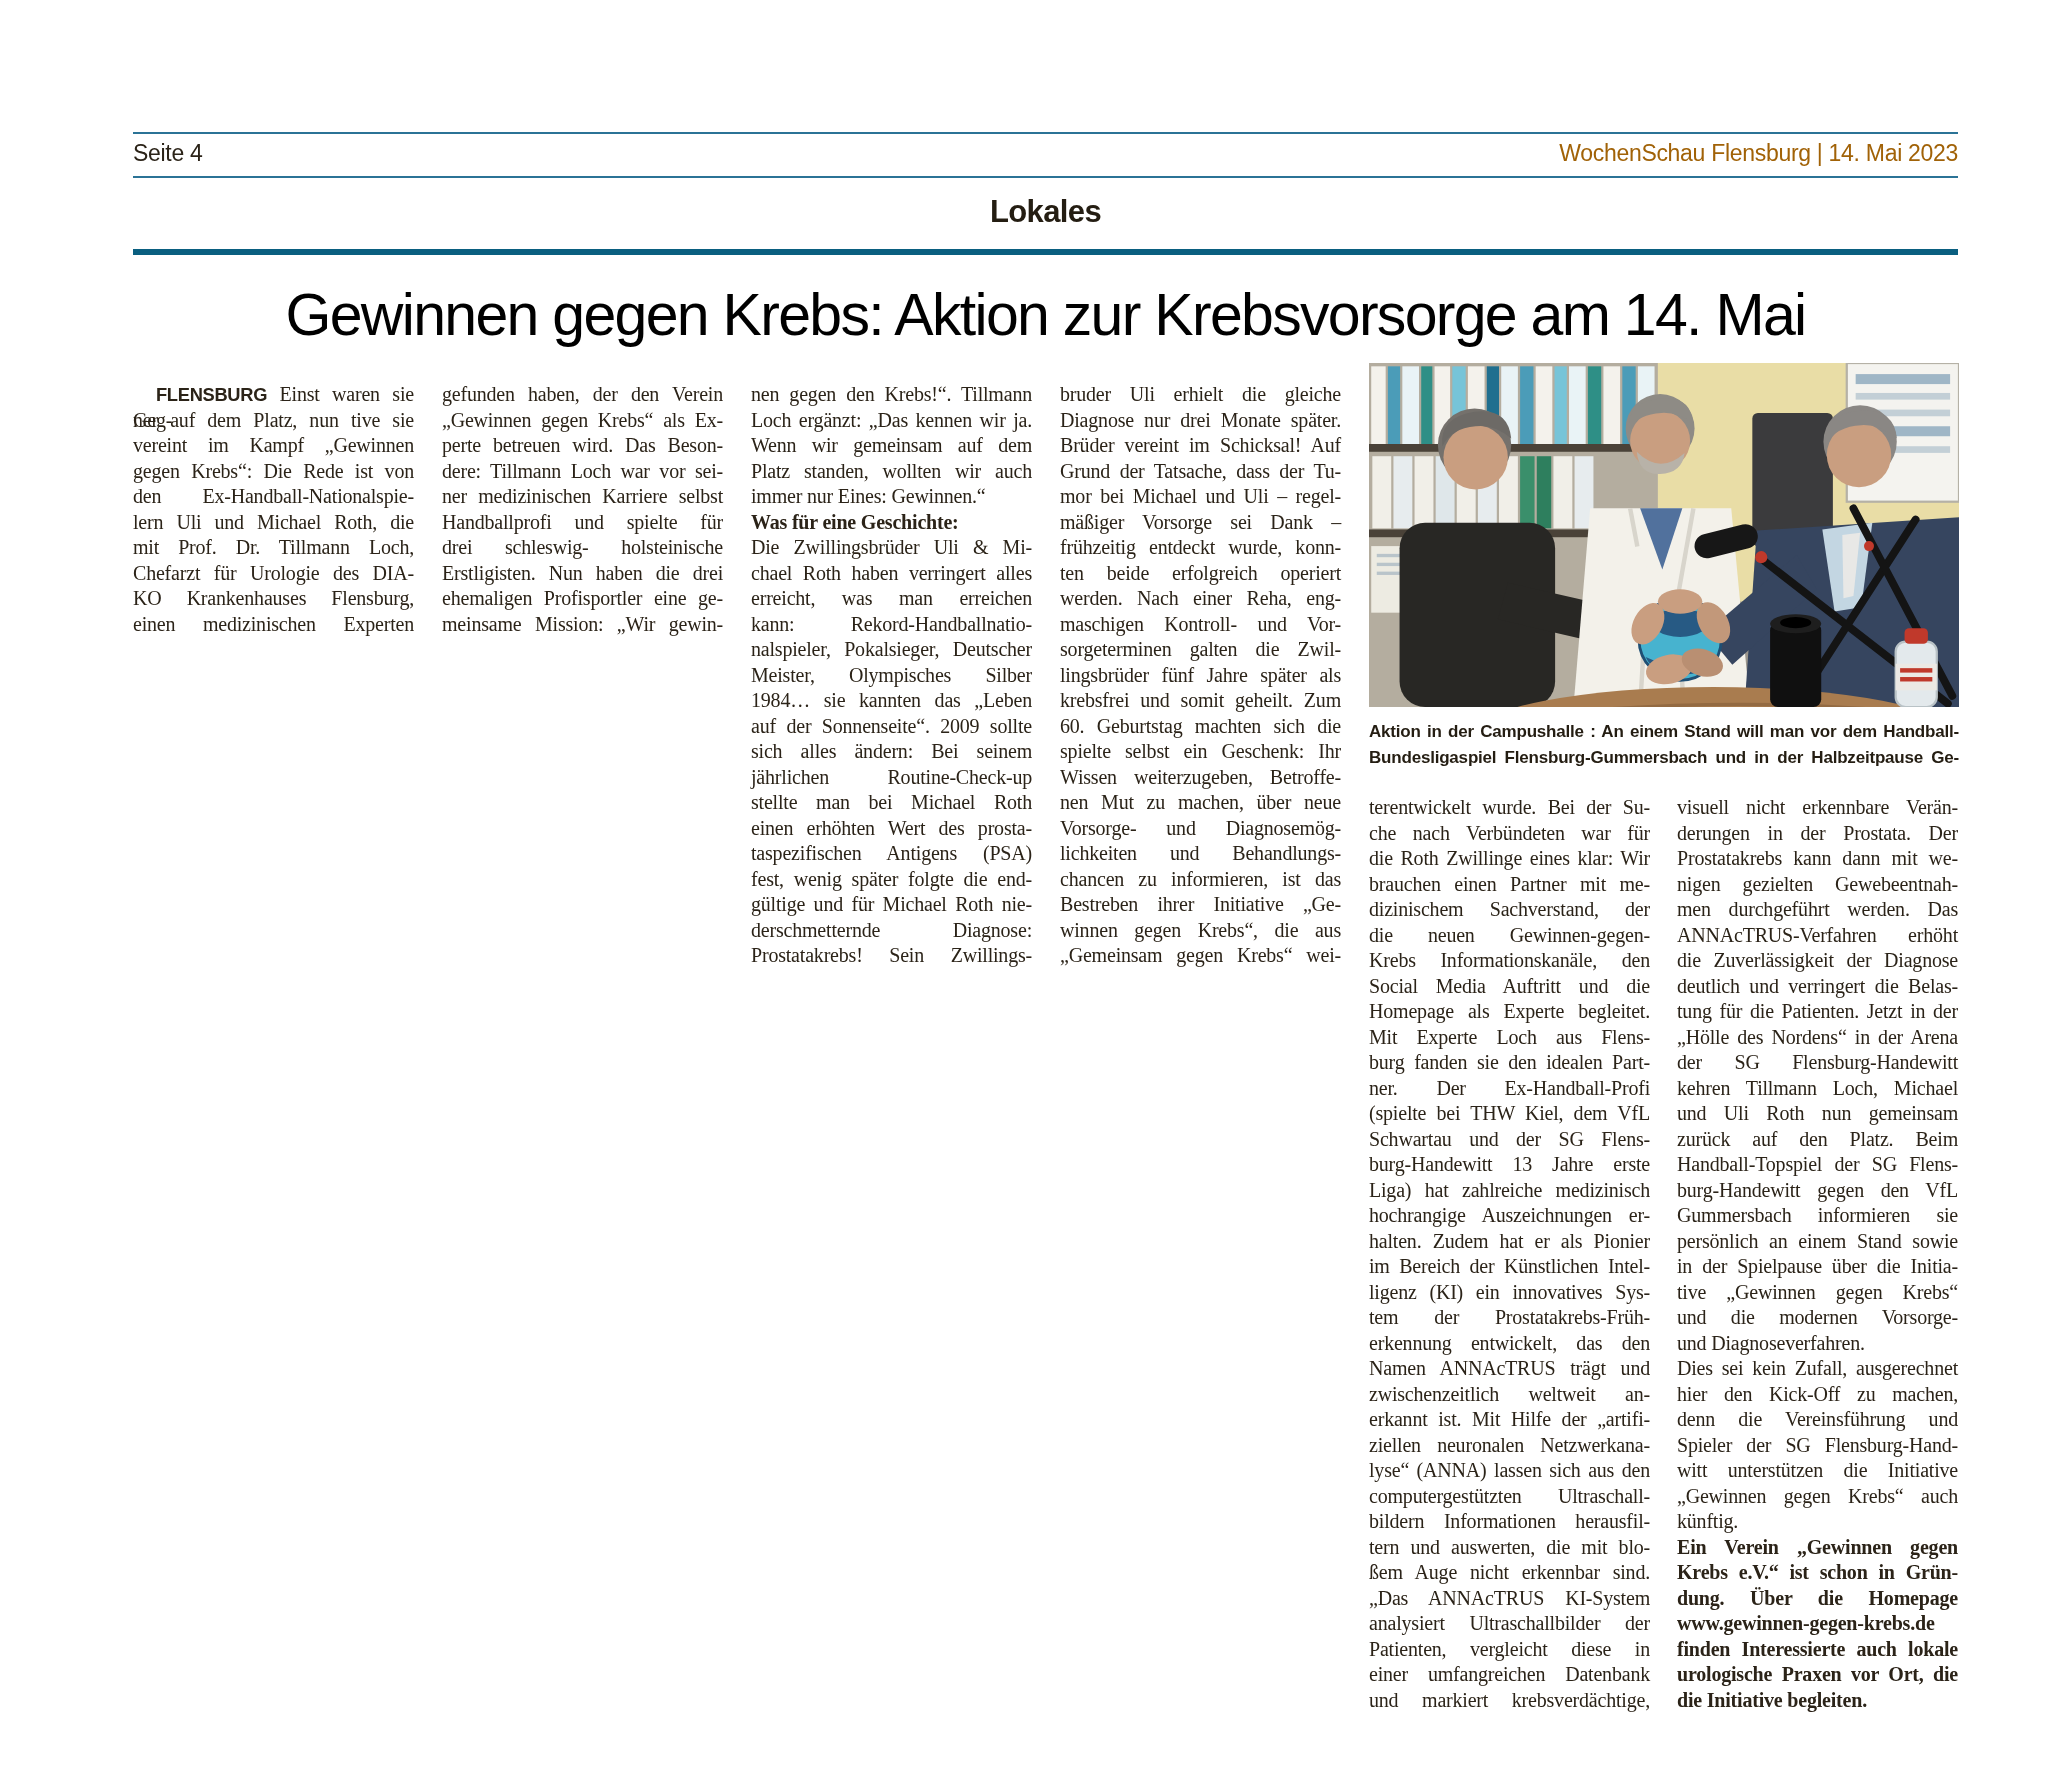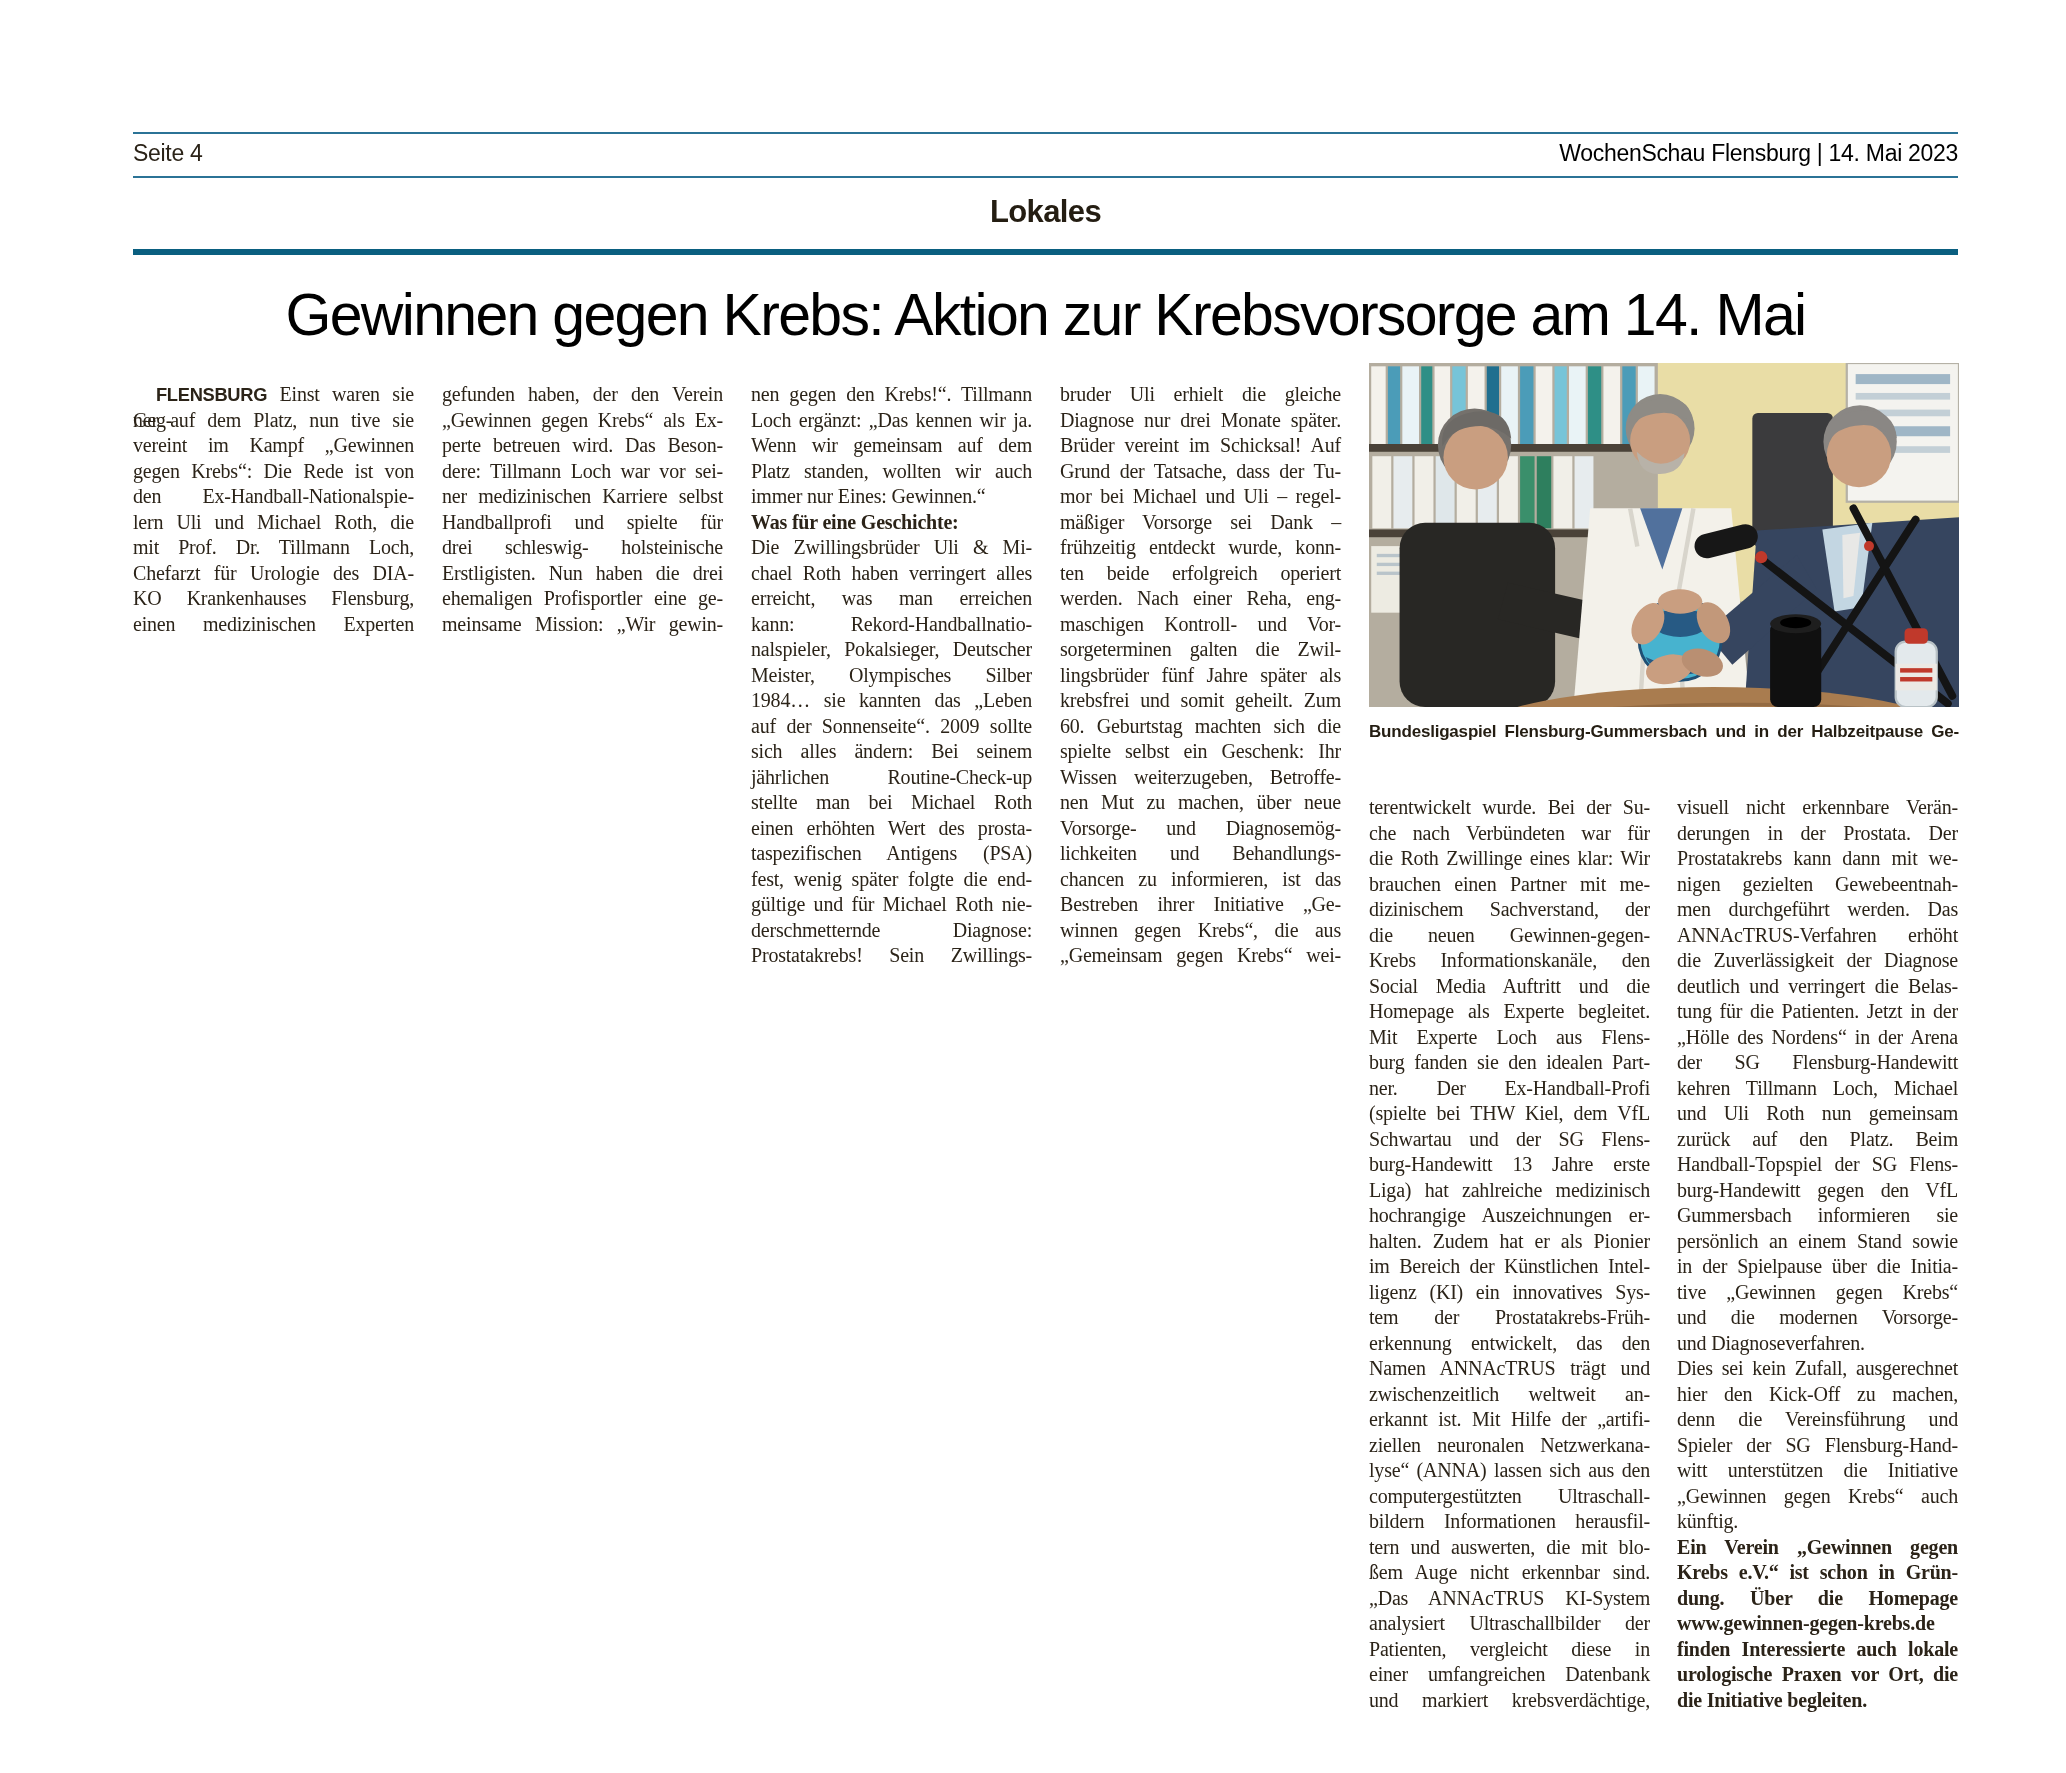--- a/index.html
+++ b/index.html
@@ -5,21 +5,21 @@
   html,body{margin:0;padding:0;}
   body{
     width:2066px;height:1774px;position:relative;background:#ffffff;
     font-family:"Liberation Sans",sans-serif;color:#2b2318;overflow:hidden;
   }
   .rule{position:absolute;left:133px;width:1825px;}
   .rule-thin{height:2.2px;background:#2b7396;}
   .rule-thick{height:5.6px;background:#0a5f80;}
   .hdr-row{position:absolute;left:133px;width:1825px;top:140px;height:29px;}
   .hdr-left{position:absolute;left:0;top:0;font-size:23px;letter-spacing:-0.3px;color:#2b2318;}
-  .hdr-right{position:absolute;right:0;top:0;font-size:23px;letter-spacing:-0.3px;color:#000000;}
+  .hdr-right{position:absolute;right:0;top:0;font-size:23px;letter-spacing:-0.3px;color:#a16207;}
   .section-title{
     position:absolute;left:133px;width:1825px;top:194px;text-align:center;
     font-size:31px;font-weight:600;letter-spacing:-0.6px;color:#241d12;
   }
   .headline{
     position:absolute;left:133px;width:1825px;top:281px;text-align:center;
     font-size:59px;font-weight:400;letter-spacing:-1.7px;color:#000000;white-space:nowrap;
   }
   .col{
     position:absolute;width:281px;
@@ -345,16 +345,17 @@
       <rect x="948" y="542" width="74" height="48" fill="#ece9e4"></rect>
       <rect x="956" y="550" width="58" height="8" fill="#c0392b"></rect>
       <rect x="956" y="566" width="58" height="8" fill="#c0392b"></rect>
       <rect x="964" y="478" width="42" height="28" rx="8" fill="#c0392b"></rect>
     </g>
   </svg>
 </div>
 
 <div class="caption">
   <div id="cap-lines">
+      <div class="cap-line">Aktion in der Campushalle : An einem Stand will man vor dem Handball-</div>
       <div class="cap-line">Bundesligaspiel Flensburg-Gummersbach und in der Halbzeitpause Ge-</div>
     </div>
 </div>
 
 
 </body></html>

